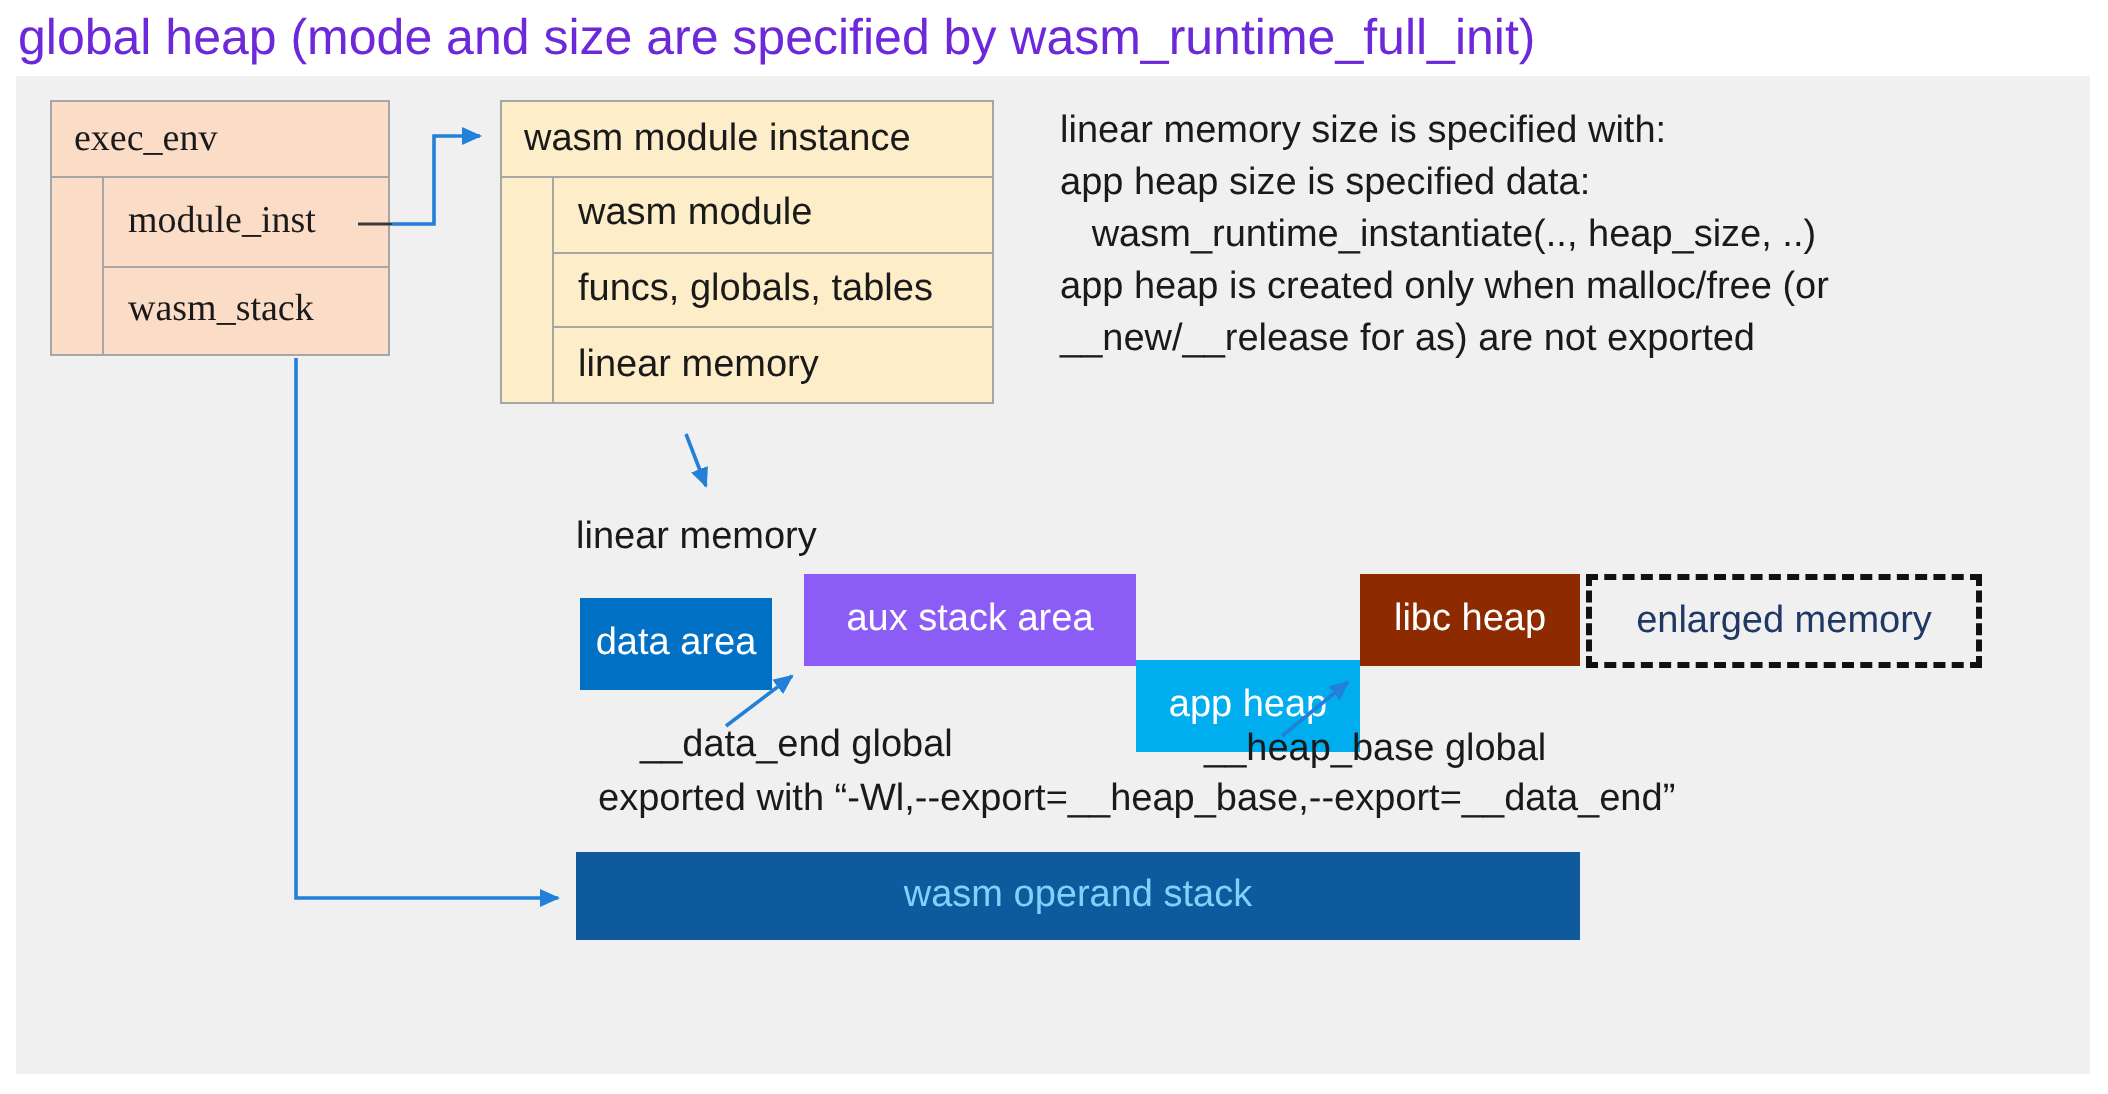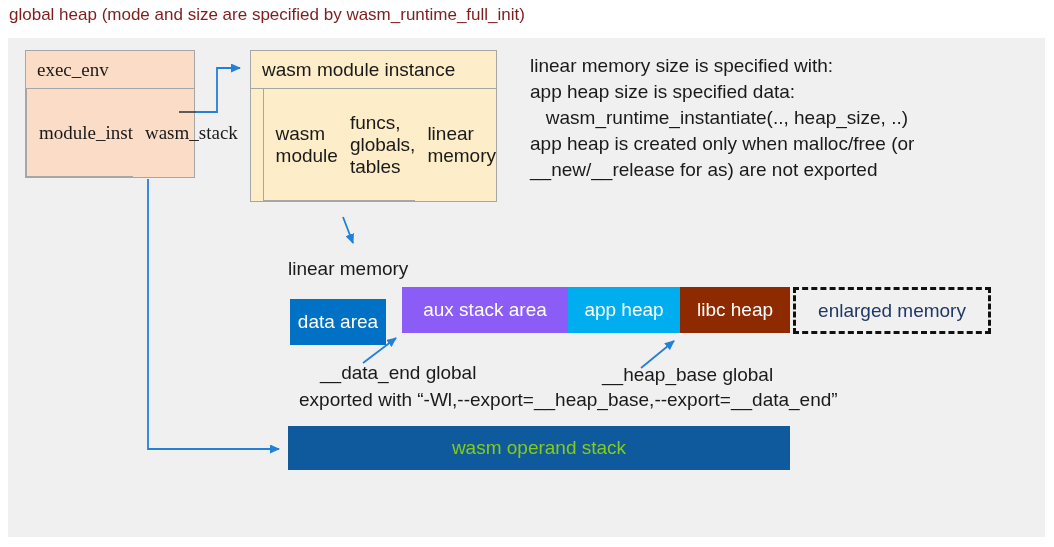--- a/index.html
+++ b/index.html
@@ -1,27 +1,27 @@
 <!DOCTYPE html>
 <html><head>
 <meta charset="utf-8">
 <style>
   html,body{margin:0;padding:0;}
   body{font-family:"Liberation Sans",sans-serif;background:#ffffff;}
   #page{position:relative;width:1054px;height:547px;background:#ffffff;overflow:hidden;
         font-size:19px;color:#1a1a1a;}
   #panel{position:absolute;left:8px;top:38px;width:1037px;height:499px;background:#f0f0f1;}
-  #title{position:absolute;left:9px;top:5px;font-size:17px;color:#7f1d1d;white-space:pre;}
+  #title{position:absolute;left:9px;top:5px;font-size:25px;color:#6d28d9;white-space:pre;}
 
   .box{position:absolute;border:1px solid #a6a6a6;box-sizing:border-box;display:flex;flex-direction:column;}
   .box-header{height:38px;display:flex;align-items:center;padding-left:11px;
               border-bottom:1px solid #a6a6a6;box-sizing:border-box;}
   .box-body{flex:1;display:flex;}
   .box-strip{width:26px;border-right:1px solid #a6a6a6;box-sizing:border-box;}
-  .box-rows{flex:1;display:flex;}
+  .box-rows{flex:1;display:flex;flex-direction:column;}
   .box-row{flex:1;display:flex;align-items:center;padding-left:12px;
            border-bottom:1px solid #a6a6a6;box-sizing:border-box;}
   .box-row:last-child{border-bottom:none;}
 
   #exec-env{left:25px;top:50px;width:170px;height:128px;font-family:Liberation Serif, serif;}
   #module-instance{left:250px;top:50px;width:247px;height:152px;}
 
   #info-block{position:absolute;left:530px;top:53px;line-height:26px;}
   .info-line{white-space:pre;}
 
@@ -36,21 +36,21 @@
 
   #enlarged{position:absolute;left:793px;top:287px;width:198px;height:47px;
             border:3px dashed #111;box-sizing:border-box;display:flex;align-items:center;
             justify-content:center;}
 
   #data-end-label{position:absolute;left:320px;top:362px;}
   #heap-base-label{position:absolute;left:602px;top:364px;}
   #exported-label{position:absolute;left:299px;top:389px;}
 
   #operand-stack{position:absolute;left:288px;top:426px;width:502px;height:44px;
-                 display:flex;align-items:center;justify-content:center;color:#84cc16;}
+                 display:flex;align-items:center;justify-content:center;color:#7dd3fc;}
 
   #stack-note{position:absolute;left:190px;top:478px;line-height:25px;}
   .note-line{white-space:pre;}
 
   #arrows{position:absolute;left:0;top:0;width:1054px;height:547px;pointer-events:none;}
 </style>
 </head>
 <body>
 
 <div id="page">
@@ -87,21 +87,21 @@
     <div class="info-line">app heap size is specified data:</div>
     <div class="info-line">   wasm_runtime_instantiate(.., heap_size, ..)</div>
     <div class="info-line">app heap is created only when malloc/free (or</div>
     <div class="info-line">__new/__release for as) are not exported</div>
   </div>
 
   <div id="linear-memory-label">linear memory</div>
 
   <div class="seg" id="seg-data" style="background-color: rgb(0, 113, 197);">data area</div>
   <div class="seg" id="seg-aux" style="background-color: #8b5cf6;">aux stack area</div>
-  <div class="seg" id="seg-appheap" style="background-color: rgb(0, 174, 239);">app heap</div>
+  <div class="seg" id="seg-appheap" style="background-color: rgb(0, 174, 239); margin-top: 43px;">app heap</div>
   <div class="seg" id="seg-libcheap" style="background-color: rgb(142, 42, 0);">libc heap</div>
 
   <div id="enlarged" style="color: rgb(31, 56, 100);">enlarged memory</div>
 
   <div id="data-end-label">__data_end global</div>
   <div id="heap-base-label">__heap_base global</div>
   <div id="exported-label">exported with “-Wl,--export=__heap_base,--export=__data_end”</div>
 
   <div id="operand-stack" style="background-color: rgb(14, 90, 157);">wasm operand stack</div>
 

